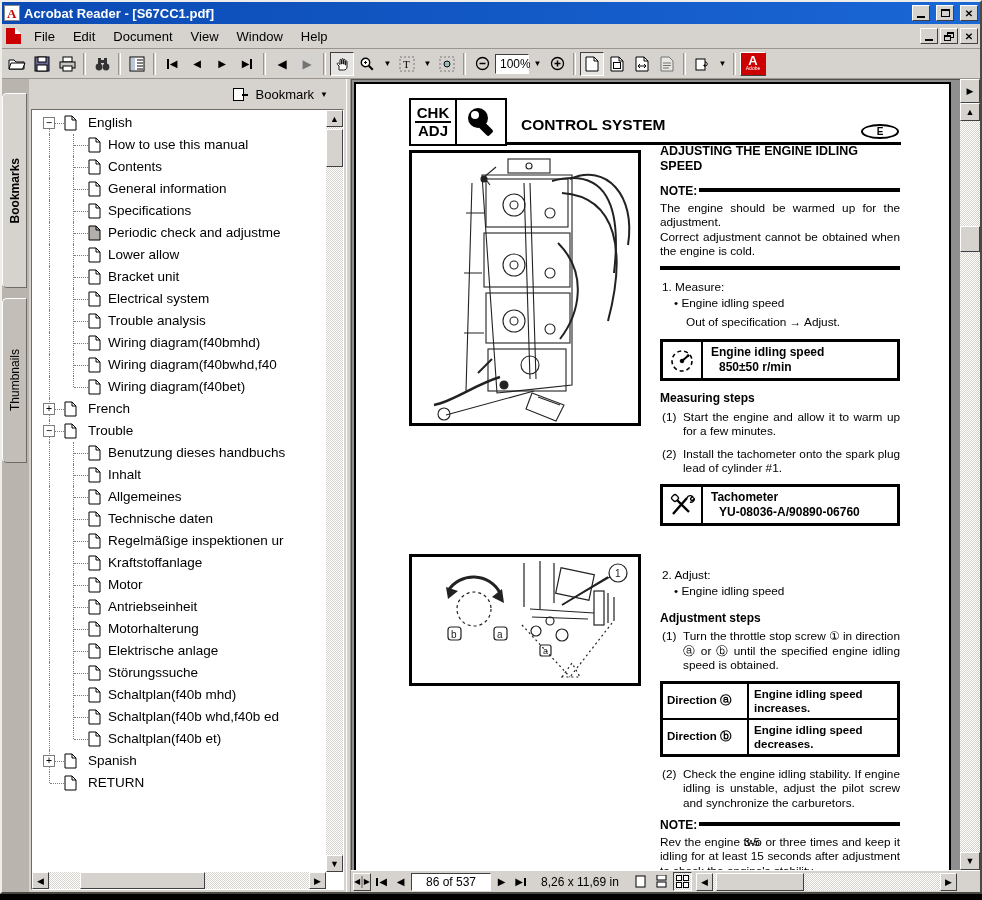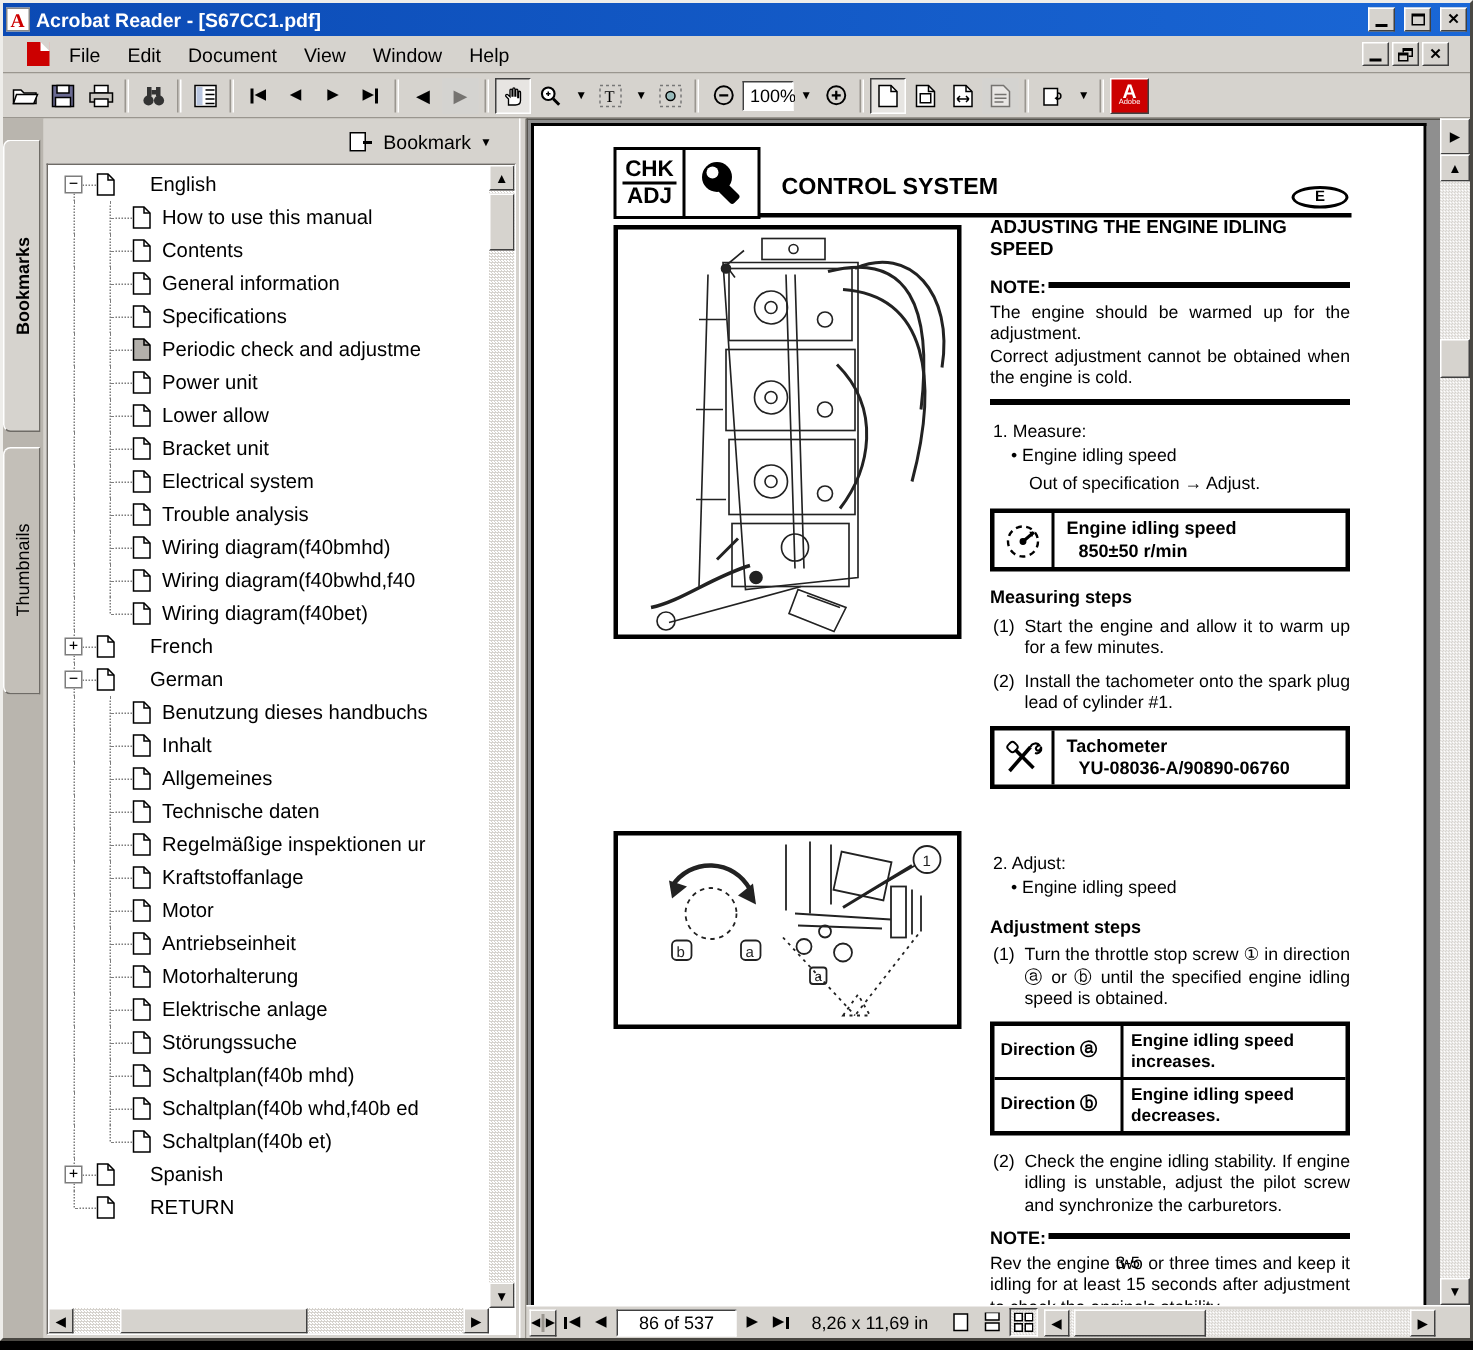--- a/index.html
+++ b/index.html
@@ -19,21 +19,21 @@
   .glyph-min{width:8px;height:2px;background:#000;margin-top:8px;}
   .glyph-max{width:9px;height:8px;border:1px solid #000;border-top-width:2px;}
   .glyph-restore{position:relative;width:10px;height:9px;}
   .glyph-restore i{position:absolute;border:1px solid #000;border-top-width:2px;width:7px;height:6px;display:block;}
   .glyph-restore i:first-child{right:0;top:0;}
   .glyph-restore i:last-child{left:0;bottom:0;background:#d6d3ce;}
   .applogo{width:16px;height:16px;background:#fff;border:1px solid #888;position:relative;flex:none;}
   .applogo b{position:absolute;left:2px;top:0;color:#c00;font-size:13px;font-family:"Liberation Serif",serif;}
 
   
-  .menubar{height:25px;display:flex;align-items:center;padding:0 14px;font-size:13px;flex:none;
+  .menubar{height:25px;display:flex;align-items:center;padding:0 2px;font-size:13px;flex:none;
     border-bottom:1px solid #9a968f;background:#d6d3ce;gap:0;}
   .docicon{width:15px;height:16px;background:#c00;position:relative;margin:0 4px 0 2px;flex:none;}
   .docicon i{position:absolute;right:0;top:0;border-style:solid;border-width:0 6px 6px 0;border-color:#d6d3ce #d6d3ce #fff #fff;}
   .menu-item{padding:3px 9px;color:#000;}
   .menubar .spacer{flex:1;}
 
   
   .toolbar{height:30px;display:flex;align-items:center;padding:2px 3px;gap:1px;flex:none;
     border-bottom:1px solid #9a968f;background:#d6d3ce;}
   .tbtn{width:24px;height:24px;background:#d6d3ce;border:1px solid #d6d3ce;display:flex;align-items:center;
@@ -77,21 +77,21 @@
   .tree-row .v1{position:absolute;left:17px;top:0;bottom:0;border-left:1px dotted #7d7d7d;}
   .tree-row .v2{position:absolute;left:41px;top:0;bottom:0;border-left:1px dotted #7d7d7d;}
   .tree-row .stub{position:absolute;top:11px;border-top:1px dotted #7d7d7d;}
   .tree-row.lvl0 .stub{left:18px;width:14px;}
   .tree-row.lvl1 .stub{left:42px;width:14px;}
   .expander{position:absolute;left:11px;top:5px;width:12px;height:12px;background:#fff;border:1px solid #7d7d7d;
     font-size:10px;line-height:10px;text-align:center;z-index:2;font-family:"DejaVu Sans Mono",monospace;}
   .pgico{position:absolute;top:3px;width:13px;height:16px;z-index:2;}
   .lvl0 .pgico{left:32px;} .lvl1 .pgico{left:56px;}
   .tree-label{position:absolute;top:3px;}
-  .lvl0 .tree-label{left:68px;} .lvl1 .tree-label{left:76px;}
+  .lvl0 .tree-label{left:56px;} .lvl1 .tree-label{left:76px;}
 
   
   .sb-track{background:repeating-conic-gradient(#fff 0 25%,#d6d3ce 0 50%) 0 0/2px 2px;}
   .sbtn{background:#d6d3ce;border:1px solid;border-color:#fff #404040 #404040 #fff;display:flex;align-items:center;
     justify-content:center;font-size:9px;color:#000;padding:0;flex:none;}
   .thumb{position:absolute;background:#d6d3ce;border:1px solid;border-color:#fff #404040 #404040 #fff;}
   .panel-vscroll{position:absolute;right:0;top:0;bottom:17px;width:17px;}
   .panel-vscroll .sbtn{position:absolute;width:17px;height:17px;}
   .panel-hscroll{position:absolute;left:0;right:17px;bottom:0;height:17px;}
   .panel-hscroll .sbtn{position:absolute;width:17px;height:17px;}
@@ -452,30 +452,20 @@
               <span class="tree-label">Periodic check and adjustme</span>
             </div>
             <div class="tree-row lvl1">
               <span class="v1" style=""></span>
               <span class="v2" style=""></span>
               <span class="stub"></span>
               <svg class="pgico" viewBox="0 0 13 16">
                 <path d="M1 1h7l4 4v10H1z" fill="#fff" stroke="#000"></path>
                 <path d="M8 1v4h4" fill="none" stroke="#000"></path>
               </svg>
-              <span class="tree-label">Power unit</span>
-            </div>
-            <div class="tree-row lvl1">
-              <span class="v1" style=""></span>
-              <span class="v2" style=""></span>
-              <span class="stub"></span>
-              <svg class="pgico" viewBox="0 0 13 16">
-                <path d="M1 1h7l4 4v10H1z" fill="#fff" stroke="#000"></path>
-                <path d="M8 1v4h4" fill="none" stroke="#000"></path>
-              </svg>
               <span class="tree-label">Lower allow</span>
             </div>
             <div class="tree-row lvl1">
               <span class="v1" style=""></span>
               <span class="v2" style=""></span>
               <span class="stub"></span>
               <svg class="pgico" viewBox="0 0 13 16">
                 <path d="M1 1h7l4 4v10H1z" fill="#fff" stroke="#000"></path>
                 <path d="M8 1v4h4" fill="none" stroke="#000"></path>
               </svg>
@@ -542,21 +532,21 @@
               <span class="tree-label">French</span>
             </div>
             <div class="tree-row lvl0">
               <span class="v1" style=""></span>
               <span class="stub"></span>
               <span class="expander">−</span>
               <svg class="pgico" viewBox="0 0 13 16">
                 <path d="M1 1h7l4 4v10H1z" fill="#fff" stroke="#000"></path>
                 <path d="M8 1v4h4" fill="none" stroke="#000"></path>
               </svg>
-              <span class="tree-label">German</span>
+              <span class="tree-label">Trouble</span>
             </div>
             <div class="tree-row lvl1">
               <span class="v1" style=""></span>
               <span class="v2" style=""></span>
               <span class="stub"></span>
               <svg class="pgico" viewBox="0 0 13 16">
                 <path d="M1 1h7l4 4v10H1z" fill="#fff" stroke="#000"></path>
                 <path d="M8 1v4h4" fill="none" stroke="#000"></path>
               </svg>
               <span class="tree-label">Benutzung dieses handbuchs</span>

